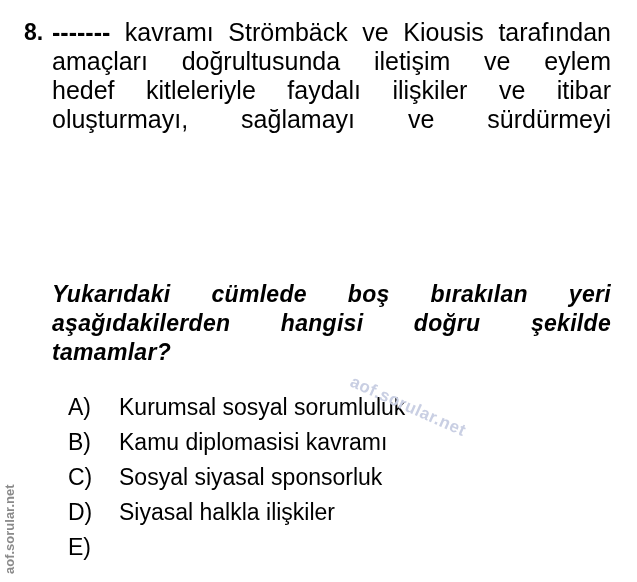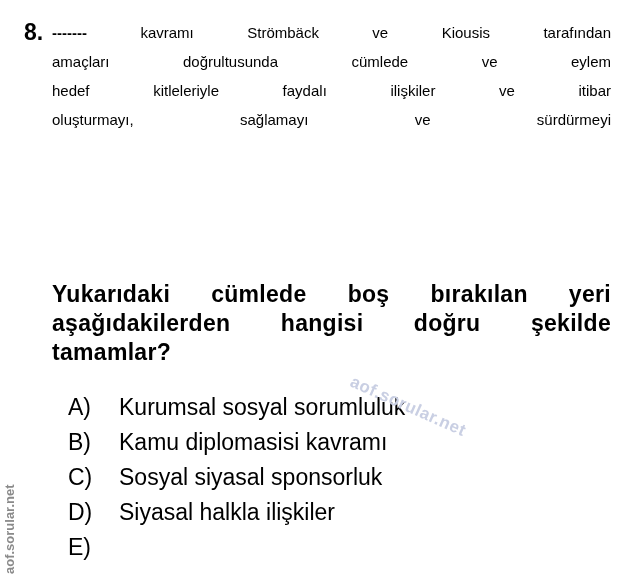--- a/index.html
+++ b/index.html
@@ -27,21 +27,21 @@
       top: 18px;
       font-size: 23px;
       font-weight: bold;
       line-height: 29px;
     }
     .stem {
       position: absolute;
       left: 52px;
       top: 18px;
       width: 559px;
-      font-size: 15px;
+      font-size: 25px;
       line-height: 29px;
     }
     .stem .line {
       display: block;
       text-align: justify;
       text-align-last: justify;
       white-space: nowrap;
       height: 29px;
     }
     .stem .line.last {
@@ -59,20 +59,21 @@
       font-weight: bold;
       line-height: 29px;
       letter-spacing: 0.3px;
     }
     .prompt .line {
       display: block;
       text-align: justify;
       text-align-last: justify;
       white-space: nowrap;
       height: 29px;
+      font-style: italic;
     }
     .prompt .line.last {
       text-align-last: left;
     }
     .options {
       position: absolute;
       left: 68px;
       top: 390px;
       font-size: 23px;
       line-height: 35px;
@@ -112,21 +113,21 @@
     }
   </style>
 </head>
 <body>
 
 <div class="question">
   <div class="q-number">8.</div>
 
   <div class="stem">
     <span class="line"><span class="blank">-------</span><span> kavramı Strömbäck ve Kiousis tarafından</span></span>
-    <span class="line">amaçları doğrultusunda cümlede ve eylem</span>
+    <span class="line">amaçları doğrultusunda iletişim ve eylem</span>
     <span class="line">hedef kitleleriyle faydalı ilişkiler ve itibar</span>
     <span class="line">oluşturmayı, sağlamayı ve sürdürmeyi</span>
   </div>
 
   <div class="prompt">
     <span class="line">Yukarıdaki cümlede boş bırakılan yeri</span>
     <span class="line">aşağıdakilerden hangisi doğru şekilde</span>
     <span class="line last">tamamlar?</span>
   </div>
 

